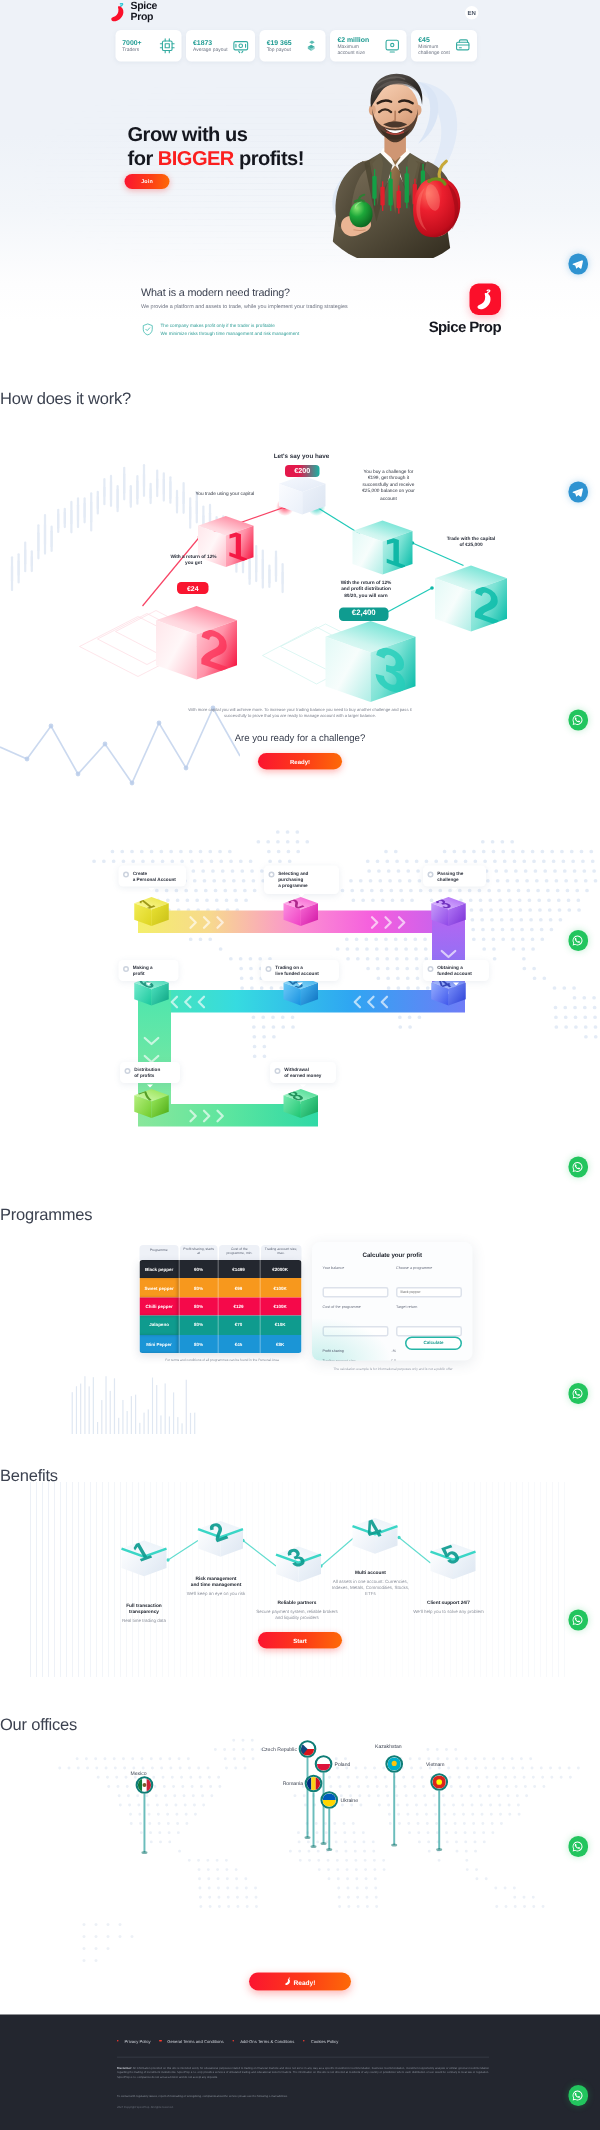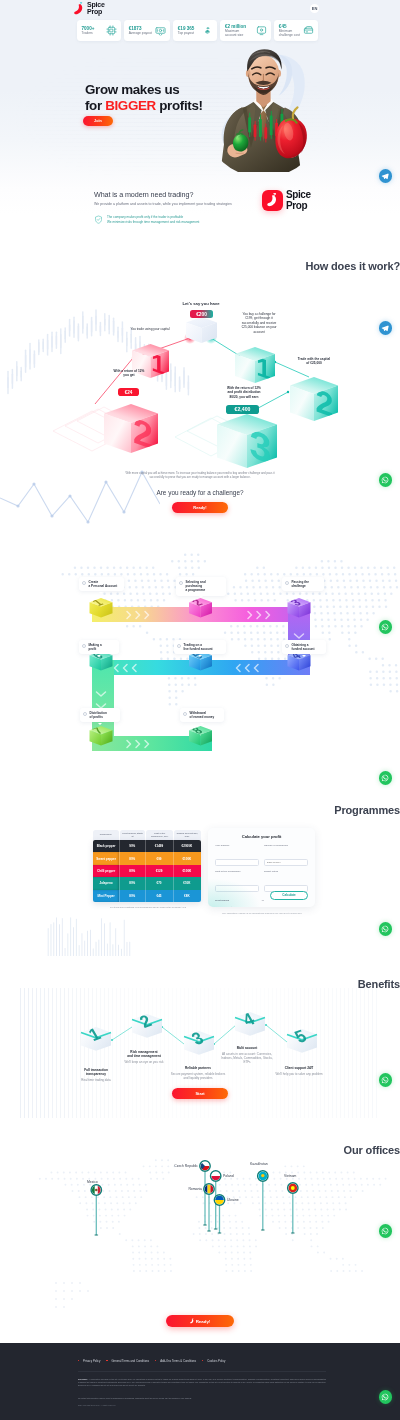--- a/index.html
+++ b/index.html
@@ -44,28 +44,28 @@
 
   .hero-art{position:absolute;left:198px;top:42px;width:130px;height:130px;z-index:3;}
 
   
   .about{position:absolute;left:0;top:183px;width:400px;height:64px;}
   .about-card{position:absolute;left:66px;top:0px;width:268px;height:58px;}
   .about-t{position:absolute;left:28px;top:7px;font-size:7.2px;color:#3b4150;font-weight:400;letter-spacing:-.1px;}
   .about-s{position:absolute;left:28px;top:19px;width:168px;font-size:3.6px;color:#6d7280;line-height:5px;}
   .about-bul{position:absolute;left:28px;top:32px;display:flex;gap:4px;align-items:flex-start;}
   .about-bul-txt{font-size:3.1px;color:#2a9b94;line-height:4.6px;}
-  .about-logo{position:absolute;left:196px;top:6px;width:72px;display:flex;flex-direction:row;align-items:center;gap:3px;}
+  .about-logo{position:absolute;left:196px;top:6px;width:72px;display:flex;flex-direction:column;align-items:flex-end;gap:3px;}
   .about-logo-sq{width:21px;height:21px;border-radius:6px;background:#fb0f2a;
      display:flex;align-items:center;justify-content:center;box-shadow:0 2px 6px rgba(251,15,42,.25);}
   .about-logo-txt{font-size:10px;font-weight:700;letter-spacing:-.4px;color:#15171f;}
 
   
-  .sec-title{position:absolute;width:400px;text-align:right;font-size:11px;color:#3c4250;
-     font-weight:700;letter-spacing:-.15px;}
+  .sec-title{position:absolute;width:400px;text-align:left;font-size:11px;color:#3c4250;
+     font-weight:400;letter-spacing:-.15px;}
 
 
   
   .how{position:absolute;left:0;top:252px;width:400px;height:278px;}
   .how-title{top:8px;}
   .how-bg{position:absolute;left:0;top:26px;width:200px;height:155px;opacity:.85;}
   .how-zig{position:absolute;left:0px;top:212px;width:160px;height:60px;}
   .how-diagram{position:absolute;left:0;top:28px;width:400px;height:200px;}
   text.cn{font-family:"Liberation Sans",sans-serif;font-weight:700;}
   text.bignum{font-weight:700;}
@@ -290,21 +290,21 @@
         <g fill="none" stroke="#2aa79c" stroke-width="1.6" stroke-linecap="round" stroke-linejoin="round">
           <rect x="3" y="7" width="18" height="11" rx="2"></rect>
             <path d="M3 11h18M7 15h3"></path>
           <path d="M7 7V5.5a2 2 0 0 1 2-2h8a2 2 0 0 1 2 2V7"></path>
         </g>
       </svg>
     </div>
   </div>
 
   <h1 class="hero-title">
-    <span>Grow makes us</span><br>
+    <span>Grow with us</span><br>
     <span>for </span><span class="big">BIGGER</span><span> profits!</span>
   </h1>
   <button class="btn-join">
     <span>Join</span>
   </button>
 
   <svg class="hero-art" viewBox="0 0 145 145">
     <defs>
       <linearGradient id="suitG" x1=".1" y1="0" x2=".9" y2="1">
         <stop offset="0" stop-color="#7d705a"></stop>

